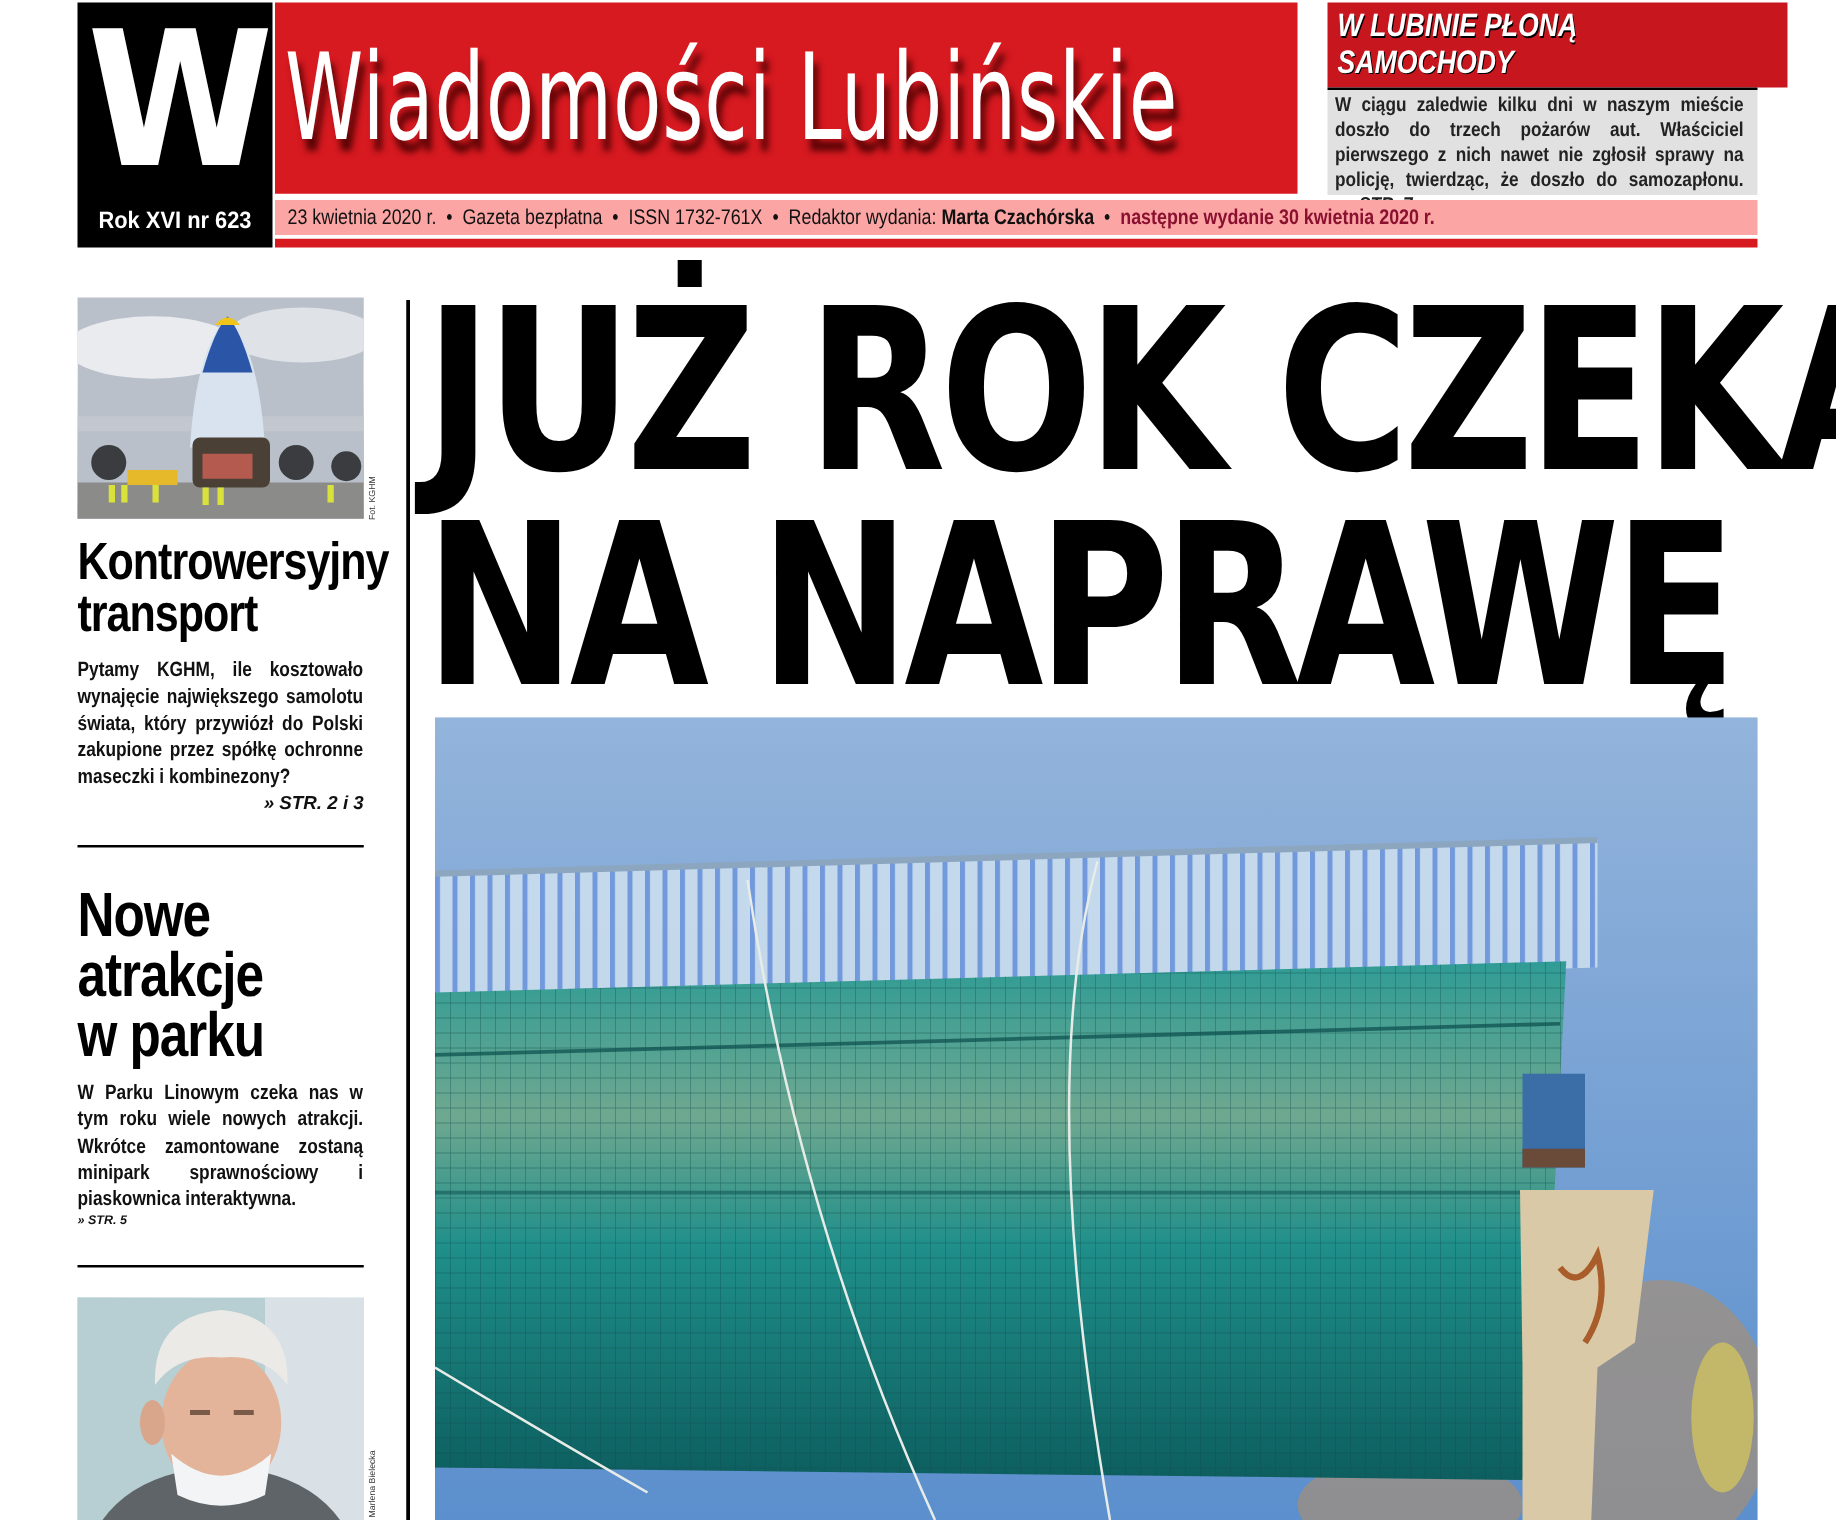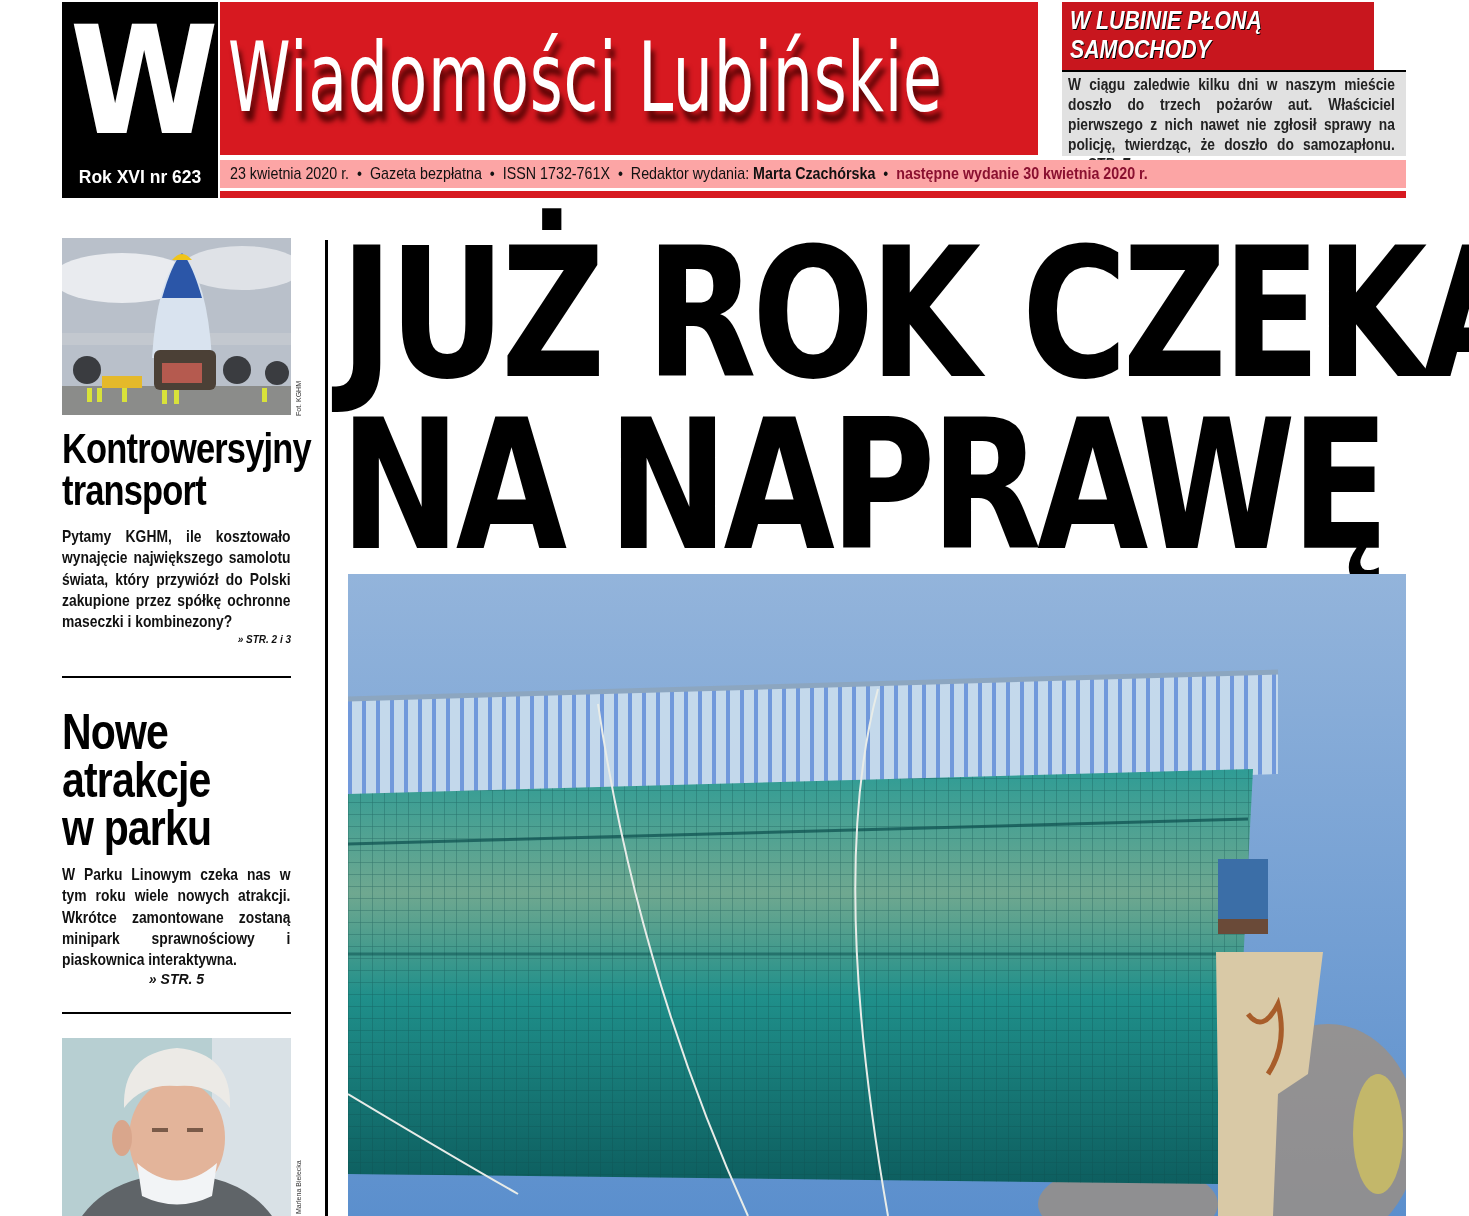--- a/index.html
+++ b/index.html
@@ -9,21 +9,21 @@
     
     #logo { left: 62px; top: 2px; width: 156px; height: 196px; background: #000; }
     #logo-mark { left: 0; top: 4px; width: 156px; height: 150px; color: #fff; font-family: "DejaVu Sans", sans-serif; font-weight: bold; font-size: 150px; line-height: 150px; text-align: center; letter-spacing: -14px; transform: scaleX(0.9); }
     #logo-issue { left: 0; top: 164px; width: 156px; text-align: center; color: #fff; font-family: "Liberation Sans Narrow", "Liberation Sans", sans-serif; font-weight: bold; font-size: 19px; transform: scaleX(0.92); }
 
     
     #masthead-band { left: 220px; top: 2px; width: 818px; height: 153px; background: #d71920; }
     #masthead-title { left: 228px; top: 8px; color: #fff; font-family: "DejaVu Sans", sans-serif; font-size: 96px; line-height: 140px; letter-spacing: 1px; transform: scaleX(0.66); transform-origin: left center; white-space: nowrap; text-shadow: 6px 10px 6px rgba(70,0,0,0.85); font-weight: normal; }
 
     
-    #teaser-head { left: 1062px; top: 2px; width: 312px; height: 68px; background: #c8161e; }
+    #teaser-head { left: 1062px; top: 2px; width: 368px; height: 68px; background: #c8161e; }
     #teaser-title { left: 8px; top: 4px; color: #fff; font-weight: bold; font-style: italic; font-size: 26px; line-height: 29px; transform: scaleX(0.82); transform-origin: left top; white-space: nowrap; text-shadow: 1px 1px 0 #000; }
     #teaser-sep { left: 1062px; top: 70px; width: 344px; height: 2px; background: #000; }
     #teaser-body { left: 1062px; top: 72px; width: 344px; height: 84px; background: #e1e1e1; }
     #teaser-text { left: 6px; top: 3px; width: 380px; font-weight: bold; font-size: 16px; line-height: 20px; color: #222; transform: scaleX(0.86); transform-origin: left top; text-align: justify; }
     .str-ref { font-style: italic; font-weight: bold; white-space: nowrap; }
 
     
     #infobar { left: 220px; top: 160px; width: 1186px; height: 28px; background: #fca5a5; }
     #infobar-text { left: 10px; top: 4px; font-size: 17px; white-space: nowrap; transform: scaleX(0.84); transform-origin: left top; color: #111; }
     #infobar-text .b { font-weight: bold; }
@@ -34,26 +34,26 @@
     .thumb { left: 62px; width: 229px; overflow: hidden; }
     #thumb1 { top: 238px; height: 177px; background: linear-gradient(180deg, #c9ccd2 0%, #e8eaee 35%, #b8bfca 60%, #9ba1a8 80%, #7b7d7c 100%); }
     #credit1, #credit2 { font-size: 7px; color: #333; transform: rotate(-90deg); transform-origin: left top; white-space: nowrap; }
     #credit1 { left: 295px; top: 416px; }
     #credit2 { left: 295px; top: 1214px; }
 
     .headline-l { left: 62px; width: 240px; font-family: "Liberation Sans Narrow", "Liberation Sans", sans-serif; font-weight: bold; color: #000; transform: scaleX(0.82); transform-origin: left top; letter-spacing: -1px; }
     #h1 { top: 428px; font-size: 42px; line-height: 42px; width: 290px; }
     #p1, #p2 { left: 62px; width: 272px; font-weight: bold; font-size: 16.5px; line-height: 21.3px; color: #111; transform: scaleX(0.84); transform-origin: left top; text-align: justify; }
     #p1 { top: 526px; }
-    #ref1 { left: 62px; top: 634px; width: 229px; text-align: right; font-size: 10px; }
+    #ref1 { left: 62px; top: 634px; width: 229px; text-align: right; font-size: 15px; }
     #rule1 { left: 62px; top: 676px; width: 229px; height: 2px; background: #000; }
 
     #h2 { top: 708px; font-size: 50px; line-height: 48px; width: 290px; }
     #p2 { top: 864px; }
-    #ref2 { left: 62px; top: 971px; width: 229px; text-align: center; font-size: 14px; }
+    #ref2 { left: 62px; top: 971px; width: 229px; text-align: left; font-size: 10px; }
     #rule2 { left: 62px; top: 1012px; width: 229px; height: 2px; background: #000; }
 
     #thumb2 { top: 1038px; height: 178px; background: linear-gradient(90deg, #9fc2c4 0%, #c9d6da 40%, #e3e8ec 100%); }
 
     #col-rule { left: 325px; top: 240px; width: 3px; height: 976px; background: #000; }
 
     
     #main-head { left: 340px; top: 190px; width: 1080px; color: #000; font-family: "DejaVu Sans", sans-serif; font-weight: bold; font-size: 180px; line-height: 172px; letter-spacing: -6px; transform: scaleX(0.80); transform-origin: left top; white-space: nowrap; }
     #main-head .l1 { display: block; margin-top: 38px; }
     #main-head .l2 { display: block; }

